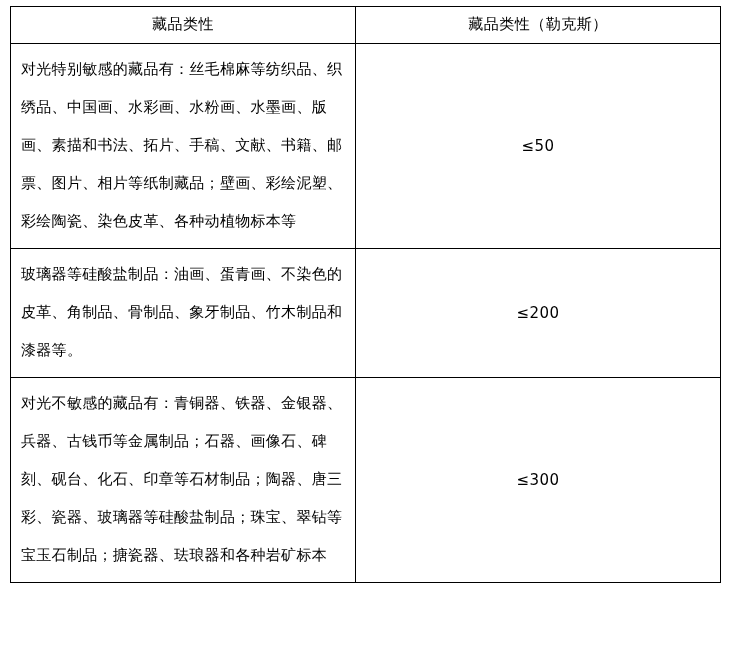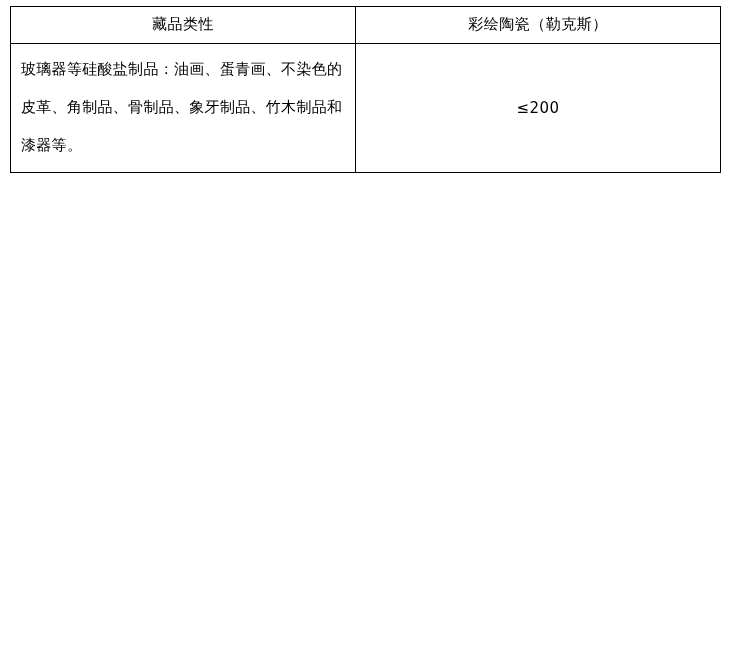--- a/index.html
+++ b/index.html
@@ -60,25 +60,37 @@
 
 <div class="table-wrap">
   <table class="collection-lux-table">
     <colgroup>
       <col class="col-category">
       <col class="col-standard">
     </colgroup>
     <thead>
       <tr>
         <th class="header-cell">藏品类性</th>
-        <th class="header-cell">彩绘陶瓷（勒克斯）</th>
+        <th class="header-cell">藏品类性（勒克斯）</th>
       </tr>
     </thead>
     <tbody>
+      <tr>
+        <td class="category-cell">
+          <span class="cat-text">对光特别敏感的藏品有：丝毛棉麻等纺织品、织绣品、中国画、水彩画、水粉画、水墨画、版画、素描和书法、拓片、手稿、文献、书籍、邮票、图片、相片等纸制藏品；壁画、彩绘泥塑、彩绘陶瓷、染色皮革、各种动植物标本等</span>
+        </td>
+        <td class="standard-cell">≤50</td>
+      </tr>
       <tr>
         <td class="category-cell">
           <span class="cat-text">玻璃器等硅酸盐制品：油画、蛋青画、不染色的皮革、角制品、骨制品、象牙制品、竹木制品和漆器等。</span>
         </td>
         <td class="standard-cell">≤200</td>
       </tr>
+      <tr>
+        <td class="category-cell">
+          <span class="cat-text">对光不敏感的藏品有：青铜器、铁器、金银器、兵器、古钱币等金属制品；石器、画像石、碑刻、砚台、化石、印章等石材制品；陶器、唐三彩、瓷器、玻璃器等硅酸盐制品；珠宝、翠钻等宝玉石制品；搪瓷器、珐琅器和各种岩矿标本</span>
+        </td>
+        <td class="standard-cell">≤300</td>
+      </tr>
     </tbody>
   </table>
 </div>
 
 </body></html>

